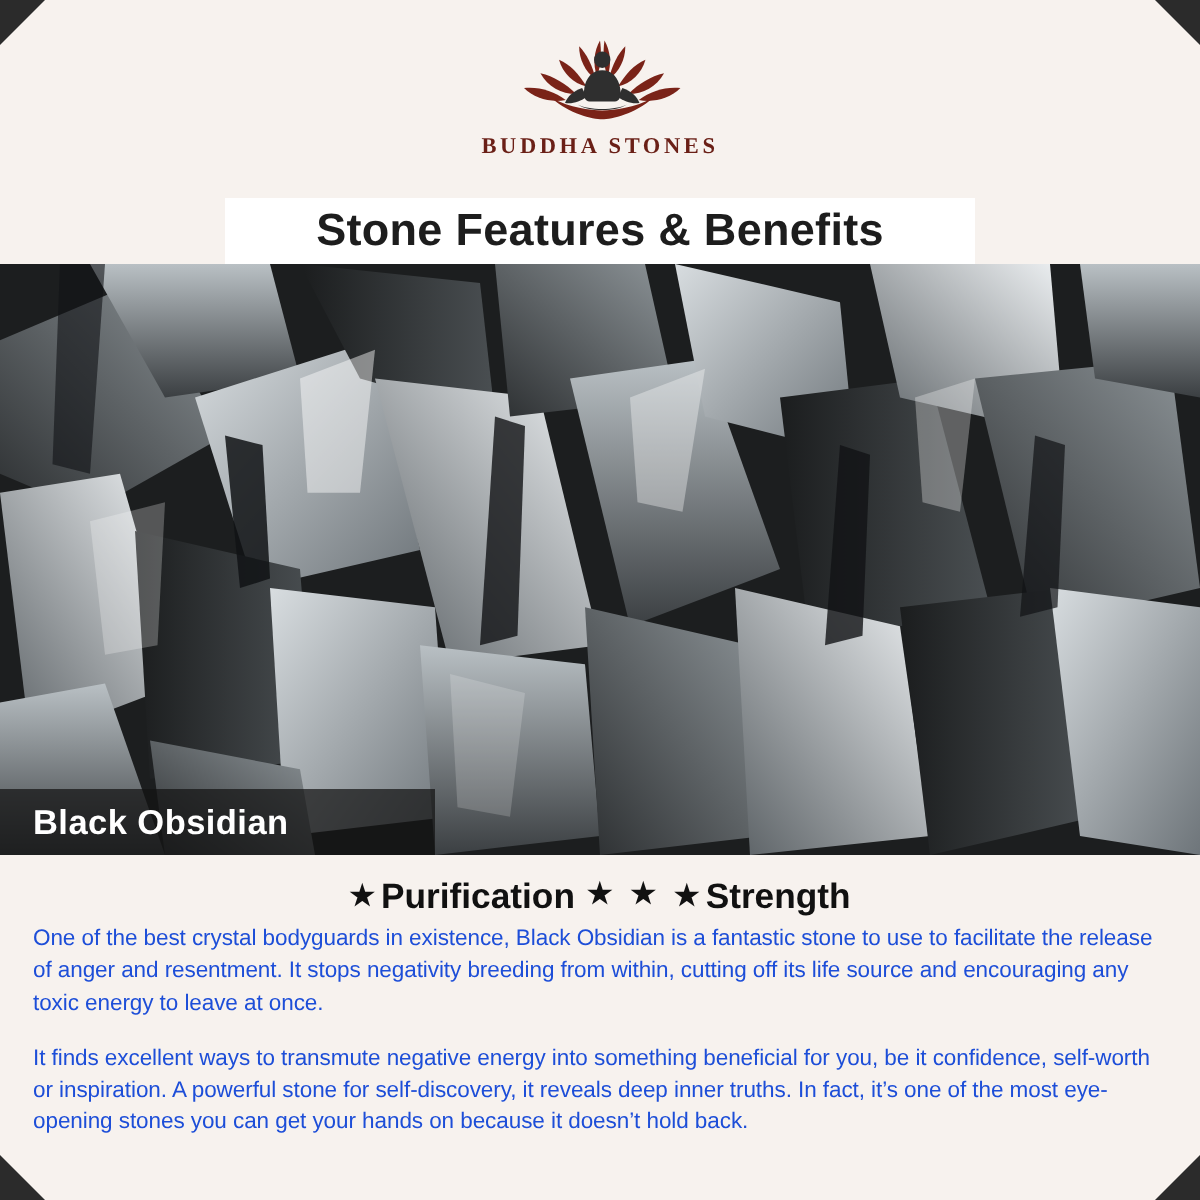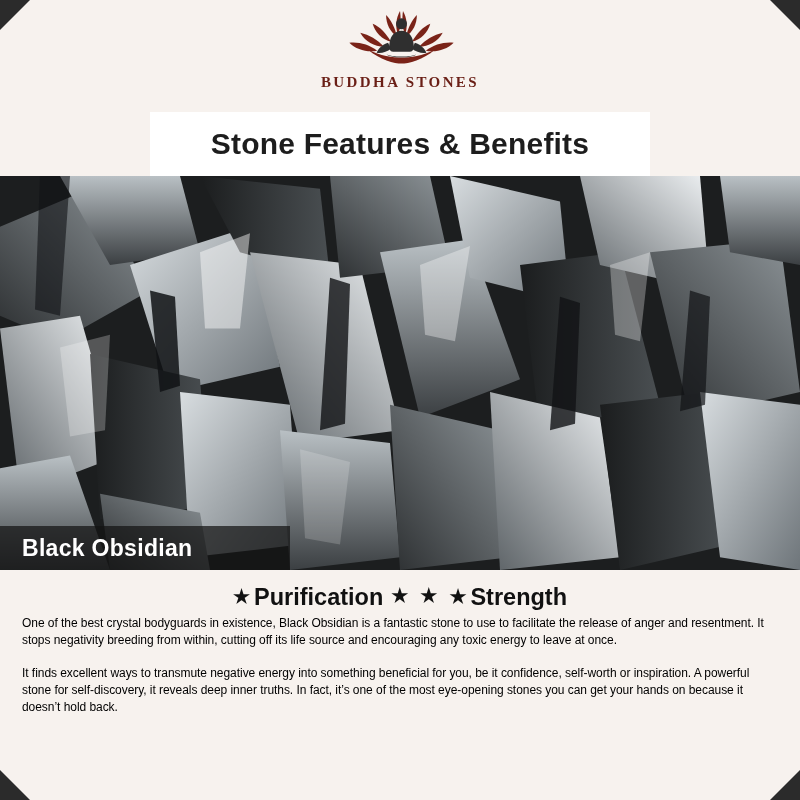--- a/index.html
+++ b/index.html
@@ -52,20 +52,21 @@
   }
 
   
   .header {
     position: relative;
     height: 176px;
     background: #f7f2ee;
     text-align: center;
   }
   .logo-wrap {
+    padding-top: 16px;
     display: flex;
     flex-direction: column;
     align-items: center;
   }
   .logo-mark {
     width: 150px;
     height: 72px;
     display: block;
   }
   .brand-name {
@@ -75,21 +76,21 @@
     color: #6a1f16;
     font-weight: bold;
     font-family: "Liberation Serif", serif;
   }
 
   .title-band {
     position: absolute;
     left: 150px;
     right: 150px;
     bottom: 0;
-    height: 64px;
+    height: 44px;
     background: #ffffff;
     display: flex;
     align-items: center;
     justify-content: center;
   }
   .title-band .title-text {
     font-size: 30px;
     font-weight: bold;
     color: #1d1d1d;
     letter-spacing: .2px;
@@ -153,23 +154,23 @@
     white-space: nowrap;
   }
   .benefit .star {
     font-size: 19px;
     margin-right: 4px;
     color: #111;
     position: relative;
     top: -2px;
   }
   .para {
-    font-size: 12px;
+    font-size: 15px;
     line-height: 1.42;
-    color: #000000;
+    color: #1d4ed8;
     margin: 0;
     letter-spacing: -0.05px;
   }
   .para + .para {
     margin-top: 16px;
   }
 </style>
 </head>
 <body>
 

